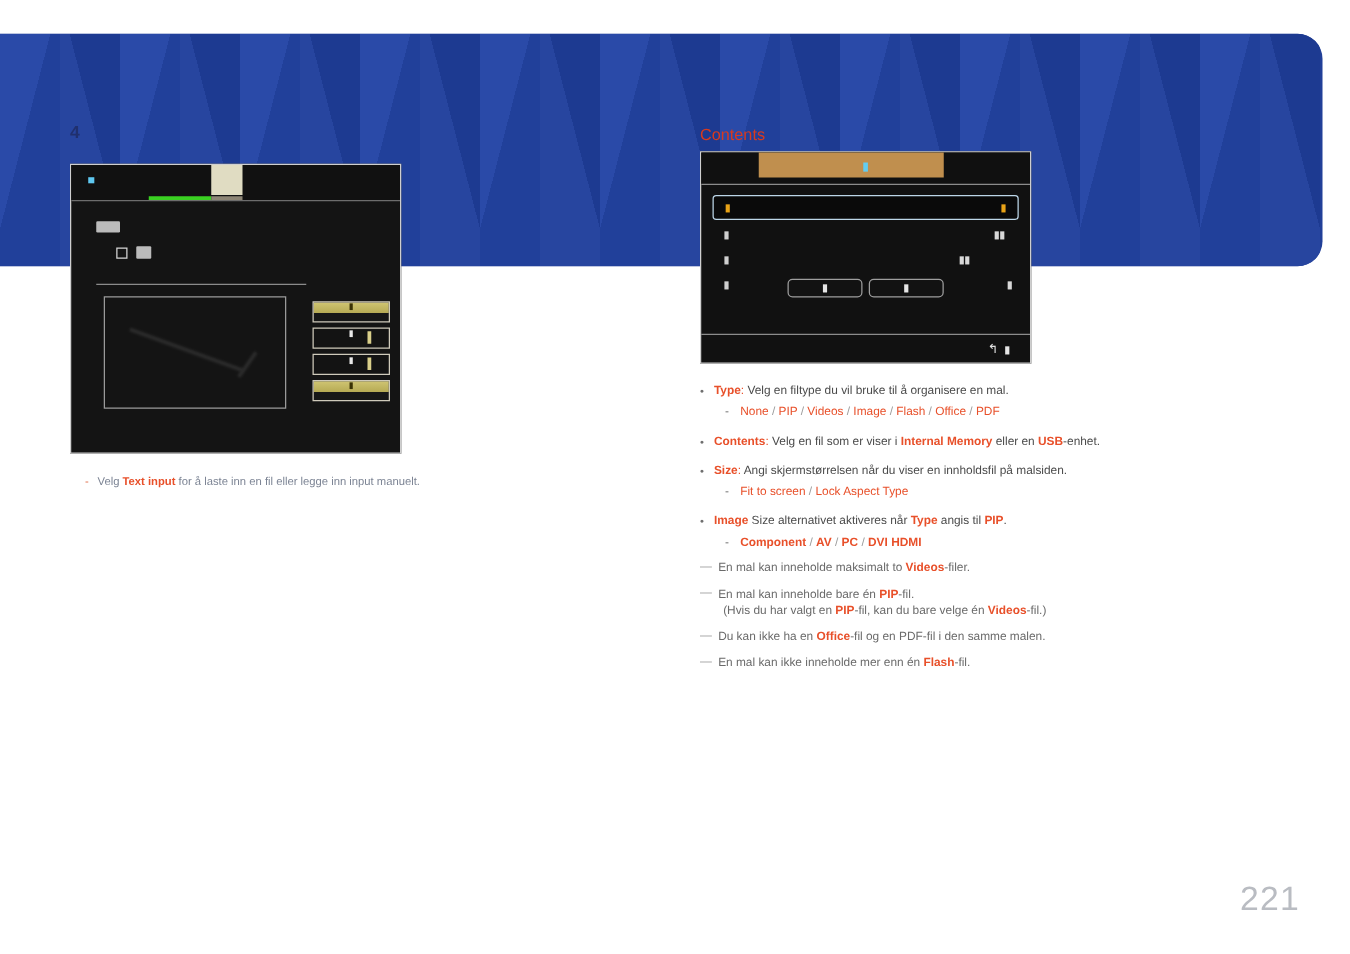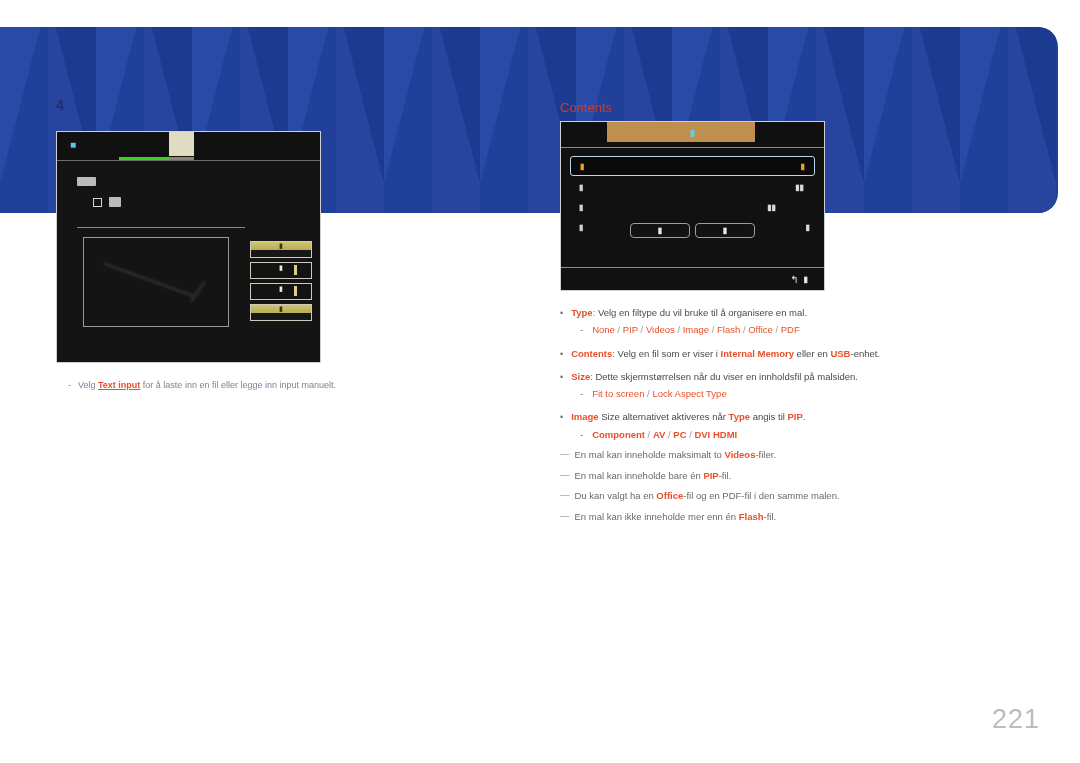--- a/index.html
+++ b/index.html
@@ -265,21 +265,20 @@
     font-size: 9px;
     color: #7c8494;
     display: flex;
     gap: 7px;
     align-items: baseline;
   }
   .shot-left-caption .dash { color: #e06a46; }
   .shot-left-caption .hl {
     color: #e8502a;
     font-weight: bold;
-    text-decoration: underline;
   }
 
   
   .shot-right {
     position: absolute;
     left: 560px;
     top: 121px;
     width: 265px;
     height: 170px;
     background: #111111;
@@ -569,21 +568,21 @@
     <span><span class="term">None</span><span class="sep"> / </span><span class="term">PIP</span><span class="sep"> / </span><span class="term">Videos</span><span class="sep"> / </span><span class="term">Image</span><span class="sep"> / </span><span class="term">Flash</span><span class="sep"> / </span><span class="term">Office</span><span class="sep"> / </span><span class="term">PDF</span></span>
   </div>
 
   <div class="bullet-item" style="margin-bottom:9px">
     <span class="dot">•</span>
     <span class="body"><span class="term-b">Contents</span><span class="term">:</span><span> Velg en fil som er viser i </span><span class="term-b">Internal Memory</span><span> eller en </span><span class="term-b">USB</span><span>-enhet.</span></span>
   </div>
 
   <div class="bullet-item">
     <span class="dot">•</span>
-    <span class="body"><span class="term-b">Size</span><span class="term">:</span><span> Dette skjermstørrelsen når du viser en innholdsfil på malsiden.</span></span>
+    <span class="body"><span class="term-b">Size</span><span class="term">:</span><span> Angi skjermstørrelsen når du viser en innholdsfil på malsiden.</span></span>
   </div>
   <div class="sub-item">
     <span class="dash">-</span>
     <span><span class="term">Fit to screen</span><span class="sep"> / </span><span class="term">Lock Aspect Type</span></span>
   </div>
 
   <div class="bullet-item">
     <span class="dot">•</span>
     <span class="body"><span class="term-b">Image</span><span> Size alternativet aktiveres når </span><span class="term-b">Type</span><span> angis til </span><span class="term-b">PIP</span><span>.</span></span>
   </div>
@@ -592,25 +591,25 @@
     <span><span class="term-b">Component</span><span class="sep"> / </span><span class="term-b">AV</span><span class="sep"> / </span><span class="term-b">PC</span><span class="sep"> / </span><span class="term-b">DVI</span><span class="sep"> </span><span class="term-b">HDMI</span></span>
   </div>
 
   <div class="notes">
     <div class="note">
       <span class="emdash">—</span>
       <span class="ntext"><span>En mal kan inneholde maksimalt to </span><span class="term-b">Videos</span><span>-filer.</span></span>
     </div>
     <div class="note">
       <span class="emdash">—</span>
-      <span class="ntext"><span>En mal kan inneholde bare én </span><span class="term-b">PIP</span><span>-fil.</span></span>
+      <span class="ntext"><span>En mal kan inneholde bare én </span><span class="term-b">PIP</span><span>-fil.</span><span class="sub2"><span>(Hvis du har valgt en </span><span class="term-b">PIP</span><span>-fil, kan du bare velge én </span><span class="term-b">Videos</span><span>-fil.)</span></span></span>
     </div>
     <div class="note">
       <span class="emdash">—</span>
-      <span class="ntext"><span>Du kan valgt ha en </span><span class="term-b">Office</span><span>-fil og en PDF-fil i den samme malen.</span></span>
+      <span class="ntext"><span>Du kan ikke ha en </span><span class="term-b">Office</span><span>-fil og en PDF-fil i den samme malen.</span></span>
     </div>
     <div class="note">
       <span class="emdash">—</span>
       <span class="ntext"><span>En mal kan ikke inneholde mer enn én </span><span class="term-b">Flash</span><span>-fil.</span></span>
     </div>
   </div>
 </div>
 
 <div class="page-number">221</div>
 

